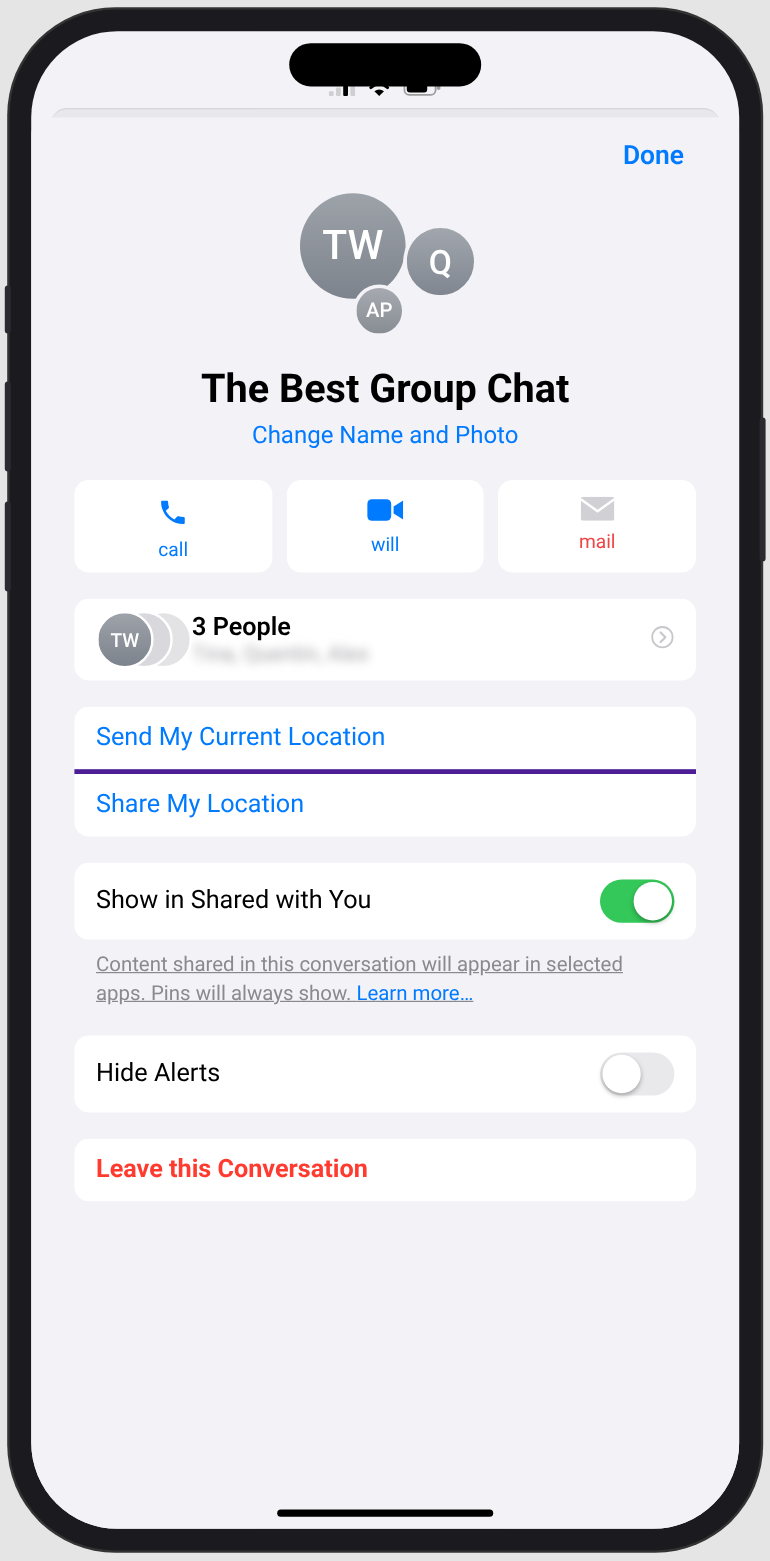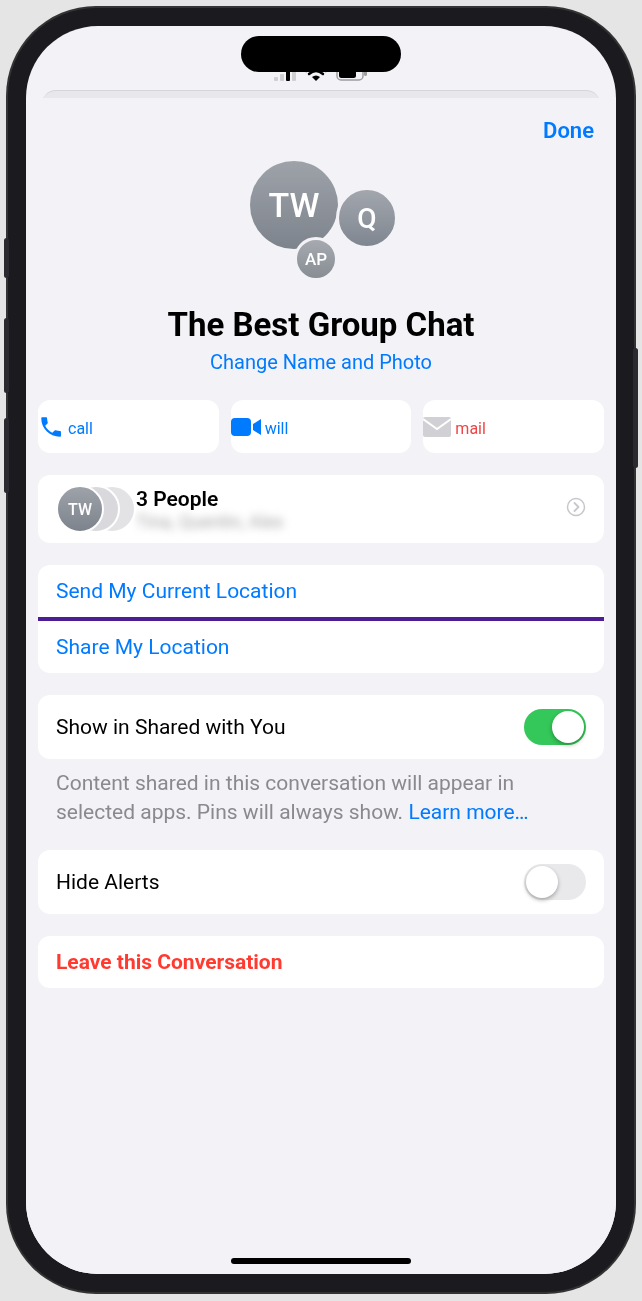--- a/index.html
+++ b/index.html
@@ -46,37 +46,37 @@
       margin: 0 16px;
       background: #e8e8ec;
       border-radius: 14px 14px 0 0;
       border-top: 1px solid #d6d6da;
     }
     .sheet {
       flex: 1;
       background: #f2f2f7;
       border-radius: 14px 14px 0 0;
       margin-top: -6px;
-      padding: 14px 12px 0;
+      padding: 14px 36px 0;
       display: flex; flex-direction: column;
       position: relative;
     }
     .done-row { display: flex; justify-content: flex-end; padding: 6px 10px 6px; }
     .done-btn { color: #007aff; font-size: 22px; font-weight: 600; background: none; border: none; }
     .avatar-cluster { position: relative; width: 170px; height: 140px; margin: 6px auto 10px; }
     .av { position: absolute; border-radius: 50%; display: flex; align-items: center; justify-content: center; color: #fff; font-weight: 500; }
     .av1 { width: 88px; height: 88px; background: linear-gradient(#9ea3aa, #7d838c); top: 6px; left: 14px; font-size: 34px; }
     .av2 { width: 62px; height: 62px; background: linear-gradient(#a2a7ae, #808690); top: 32px; left: 100px; font-size: 28px; border: 3px solid #f2f2f7; }
     .av3 { width: 44px; height: 44px; background: linear-gradient(#a6aab0, #888d94); top: 82px; left: 58px; font-size: 17px; border: 3px solid #f2f2f7; }
     .group-title { text-align: center; font-size: 33px; font-weight: 700; color: #000; }
     .change-link { text-align: center; font-size: 20px; color: #007aff; margin-top: 6px; }
     .action-row { display: flex; gap: 12px; margin-top: 26px; }
     .action-btn {
       flex: 1; background: #fff; border-radius: 12px; padding: 14px 0 10px;
-      display: flex; flex-direction: row; align-items: center; gap: 4px;
+      display: flex; flex-direction: column; align-items: center; gap: 4px;
       border: none;
     }
     .action-lbl { font-size: 16px; }
     .action-btn.blue .action-lbl { color: #007aff; }
     .action-btn.gray .action-lbl { color: #ef4444; }
     .card { background: #fff; border-radius: 12px; margin-top: 22px; }
     .row {
       display: flex; align-items: center; padding: 14px 18px;
       border-bottom: 4px solid #4c1d95;
     }
@@ -98,21 +98,21 @@
       transition: background 0.2s;
     }
     .switch .knob {
       position: absolute; top: 2px; width: 32px; height: 32px; border-radius: 50%;
       background: #fff; box-shadow: 0 2px 4px rgba(0,0,0,0.3);
     }
     .switch.on { background: #34c759; }
     .switch.on .knob { right: 2px; }
     .switch.off { background: #e9e9eb; }
     .switch.off .knob { left: 2px; }
-    .footer-note { font-size: 21px; color: #8a8a8e; padding: 10px 18px 0; line-height: 1.4; }
+    .footer-note { font-size: 17px; color: #8a8a8e; padding: 10px 18px 0; line-height: 1.4; text-decoration: underline; }
     .footer-note .learn { color: #007aff; }
     .leave-row { color: #ff3b30; font-size: 21px; font-weight: bold; }
     .home-indicator {
       position: absolute; bottom: 10px; left: 50%; transform: translateX(-50%);
       width: 180px; height: 6px; background: #000; border-radius: 3px;
     }
   </style>
 </head>
 <body>
 

